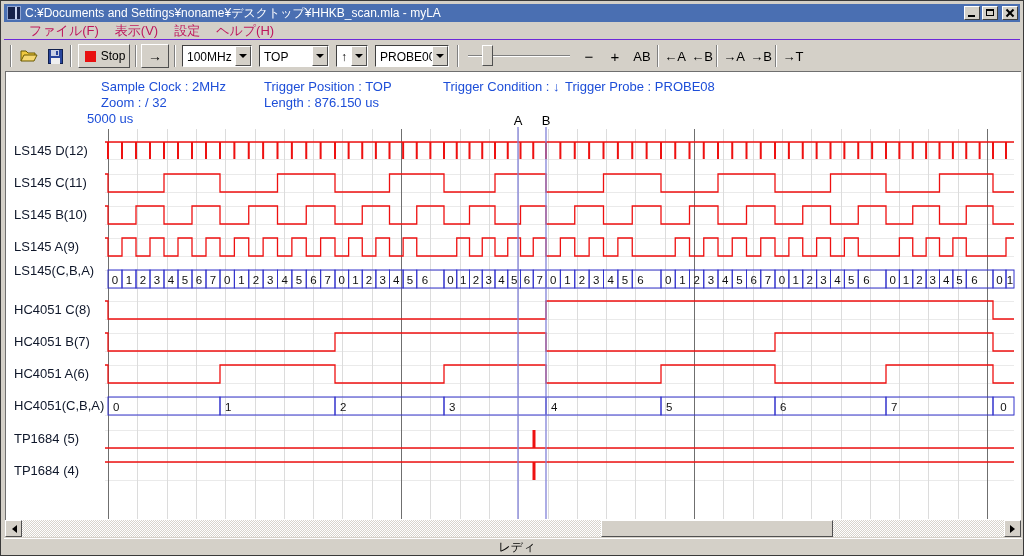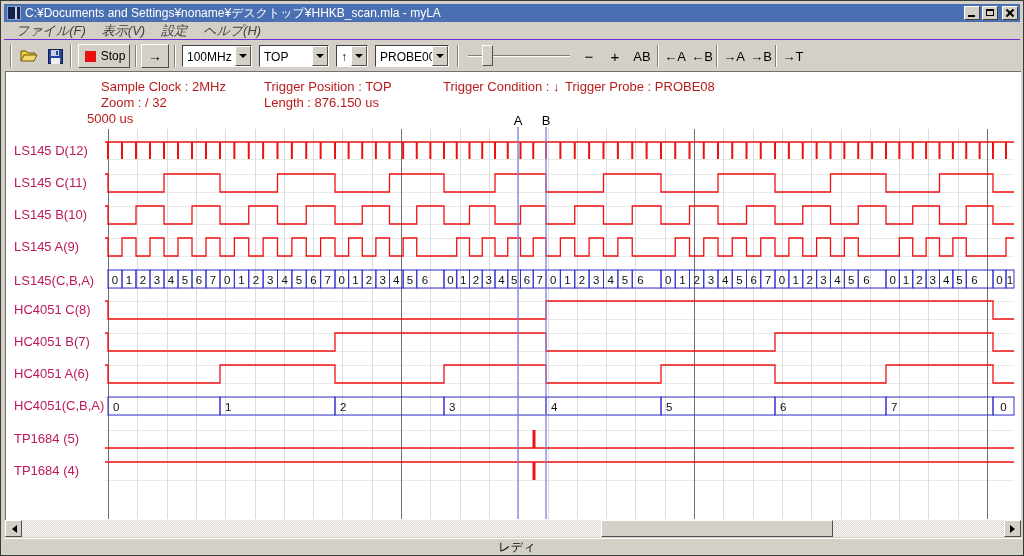--- a/index.html
+++ b/index.html
@@ -14,22 +14,22 @@
     background-image:linear-gradient(90deg,#16214a 60%,#c8d2ee 60%,#c8d2ee 75%,#16214a 75%);}
   .title-text{color:#ffffff;font-size:12px;white-space:nowrap;overflow:hidden;flex:1;}
   .win-btn{width:16px;height:14px;background:#D4D0C8;border:1px solid;
     border-color:#ffffff #404040 #404040 #ffffff;box-sizing:border-box;position:relative;margin-left:2px;}
   .win-btn.close{margin-left:4px;}
   .glyph-min{position:absolute;left:3px;bottom:2px;width:7px;height:2px;background:#000;}
   .glyph-max{position:absolute;left:3px;top:2px;width:8px;height:7px;border:1px solid #000;border-top-width:2px;box-sizing:border-box;}
   .glyph-x1,.glyph-x2{position:absolute;left:2px;top:5px;width:10px;height:2px;background:#000;}
   .glyph-x1{transform:rotate(45deg);} .glyph-x2{transform:rotate(-45deg);}
   
-  .menubar{position:absolute;left:3px;top:21px;right:3px;height:17px;display:flex;
-    align-items:center;font-size:13px;color:#404040;padding-left:4px;font-style:italic;}
+  .menubar{position:absolute;left:16px;top:21px;right:3px;height:17px;display:flex;
+    align-items:center;font-size:13px;color:#be185d;padding-left:4px;}
   .menu-item{padding:1px 8px;white-space:nowrap;}
   
   .toolbar{position:absolute;left:3px;top:38px;right:3px;height:32px;border-top:1px solid #6d28d9;}
   .tb{position:absolute;box-sizing:border-box;}
   .sep{top:5px;width:2px;height:22px;border-left:1px solid #808080;border-right:1px solid #ffffff;}
   .btn-raised{top:4px;height:24px;background:#D4D0C8;border:1px solid;
     border-color:#ffffff #505050 #505050 #ffffff;display:flex;align-items:center;justify-content:center;
     font-size:12px;color:#000;}
   .tbtn{top:4px;height:24px;display:flex;align-items:center;justify-content:center;
     font-size:13px;color:#000;white-space:nowrap;}
@@ -39,23 +39,23 @@
   .combo .txt{flex:1;padding:4px 1px 8px 4px;white-space:nowrap;overflow:hidden;}
   .combo .dd{width:16px;background:#D4D0C8;border:1px solid;border-color:#ffffff #505050 #505050 #ffffff;
     display:flex;align-items:center;justify-content:center;box-sizing:border-box;}
   .dd-arrow{width:0;height:0;border:4px solid transparent;border-top:4px solid #000;margin-top:4px;}
   .slider-track{top:15px;height:2px;background:#808080;border-bottom:1px solid #fff;}
   .slider-thumb{top:5px;width:11px;height:21px;background:#D4D0C8;border:1px solid;
     border-color:#ffffff #505050 #505050 #ffffff;}
   
   .client{position:absolute;left:4px;top:70px;width:1016px;height:449px;background:#ffffff;
     border-top:1px solid #6f6f6f;border-left:1px solid #6f6f6f;box-sizing:border-box;}
-  .hdr{position:absolute;font-size:13px;color:#b91c1c;white-space:nowrap;z-index:4;}
+  .hdr{position:absolute;font-size:13px;color:#1d4ed8;white-space:nowrap;z-index:4;}
   .mlabel{position:absolute;top:112px;font-size:13px;color:#000;transform:translateX(-50%);z-index:4;}
-  .ch-label{position:absolute;left:13px;font-size:13px;color:#be185d;white-space:nowrap;z-index:4;}
+  .ch-label{position:absolute;left:13px;font-size:13px;color:#0f172a;white-space:nowrap;z-index:4;}
   #plot{position:absolute;left:0;top:0;width:1024px;height:556px;z-index:3;}
   
   .hscroll{position:absolute;left:4px;top:519px;width:1016px;height:17px;
     background:repeating-conic-gradient(#ffffff 0% 25%,#d8d4cc 0% 50%) 0 0/2px 2px;}
   .sb-btn{position:absolute;top:0;width:17px;height:17px;background:#D4D0C8;border:1px solid;
     border-color:#ffffff #505050 #505050 #ffffff;box-sizing:border-box;display:flex;align-items:center;justify-content:center;}
   .tri-left{width:0;height:0;border:4px solid transparent;border-right:5px solid #000;margin-right:3px;}
   .tri-right{width:0;height:0;border:4px solid transparent;border-left:5px solid #000;margin-left:3px;}
   .sb-thumb{position:absolute;top:0;height:17px;background:#D4D0C8;border:1px solid;
     border-color:#ffffff #505050 #505050 #ffffff;box-sizing:border-box;}
@@ -174,21 +174,21 @@
 
   <div id="marker-labels">
       <div class="mlabel" style="left: 517px;">A</div>
       <div class="mlabel" style="left: 545px;">B</div>
     </div>
   <div id="channel-labels">
       <div class="ch-label" style="top: 141.5px;">LS145 D(12)</div>
       <div class="ch-label" style="top: 174px;">LS145 C(11)</div>
       <div class="ch-label" style="top: 206px;">LS145 B(10)</div>
       <div class="ch-label" style="top: 238px;">LS145 A(9)</div>
-      <div class="ch-label" style="top: 272px;">LS145(C,B,A)</div>
+      <div class="ch-label" style="top: 262px;">LS145(C,B,A)</div>
       <div class="ch-label" style="top: 301px;">HC4051 C(8)</div>
       <div class="ch-label" style="top: 333px;">HC4051 B(7)</div>
       <div class="ch-label" style="top: 365px;">HC4051 A(6)</div>
       <div class="ch-label" style="top: 397px;">HC4051(C,B,A)</div>
       <div class="ch-label" style="top: 430px;">TP1684 (5)</div>
       <div class="ch-label" style="top: 462px;">TP1684 (4)</div>
     </div>
 
   <svg id="plot" viewBox="0 0 1024 556">
       <line x1="104" y1="141" x2="1013" y2="141" stroke="#eaeaea" stroke-width="1" shape-rendering="crispEdges"></line>

